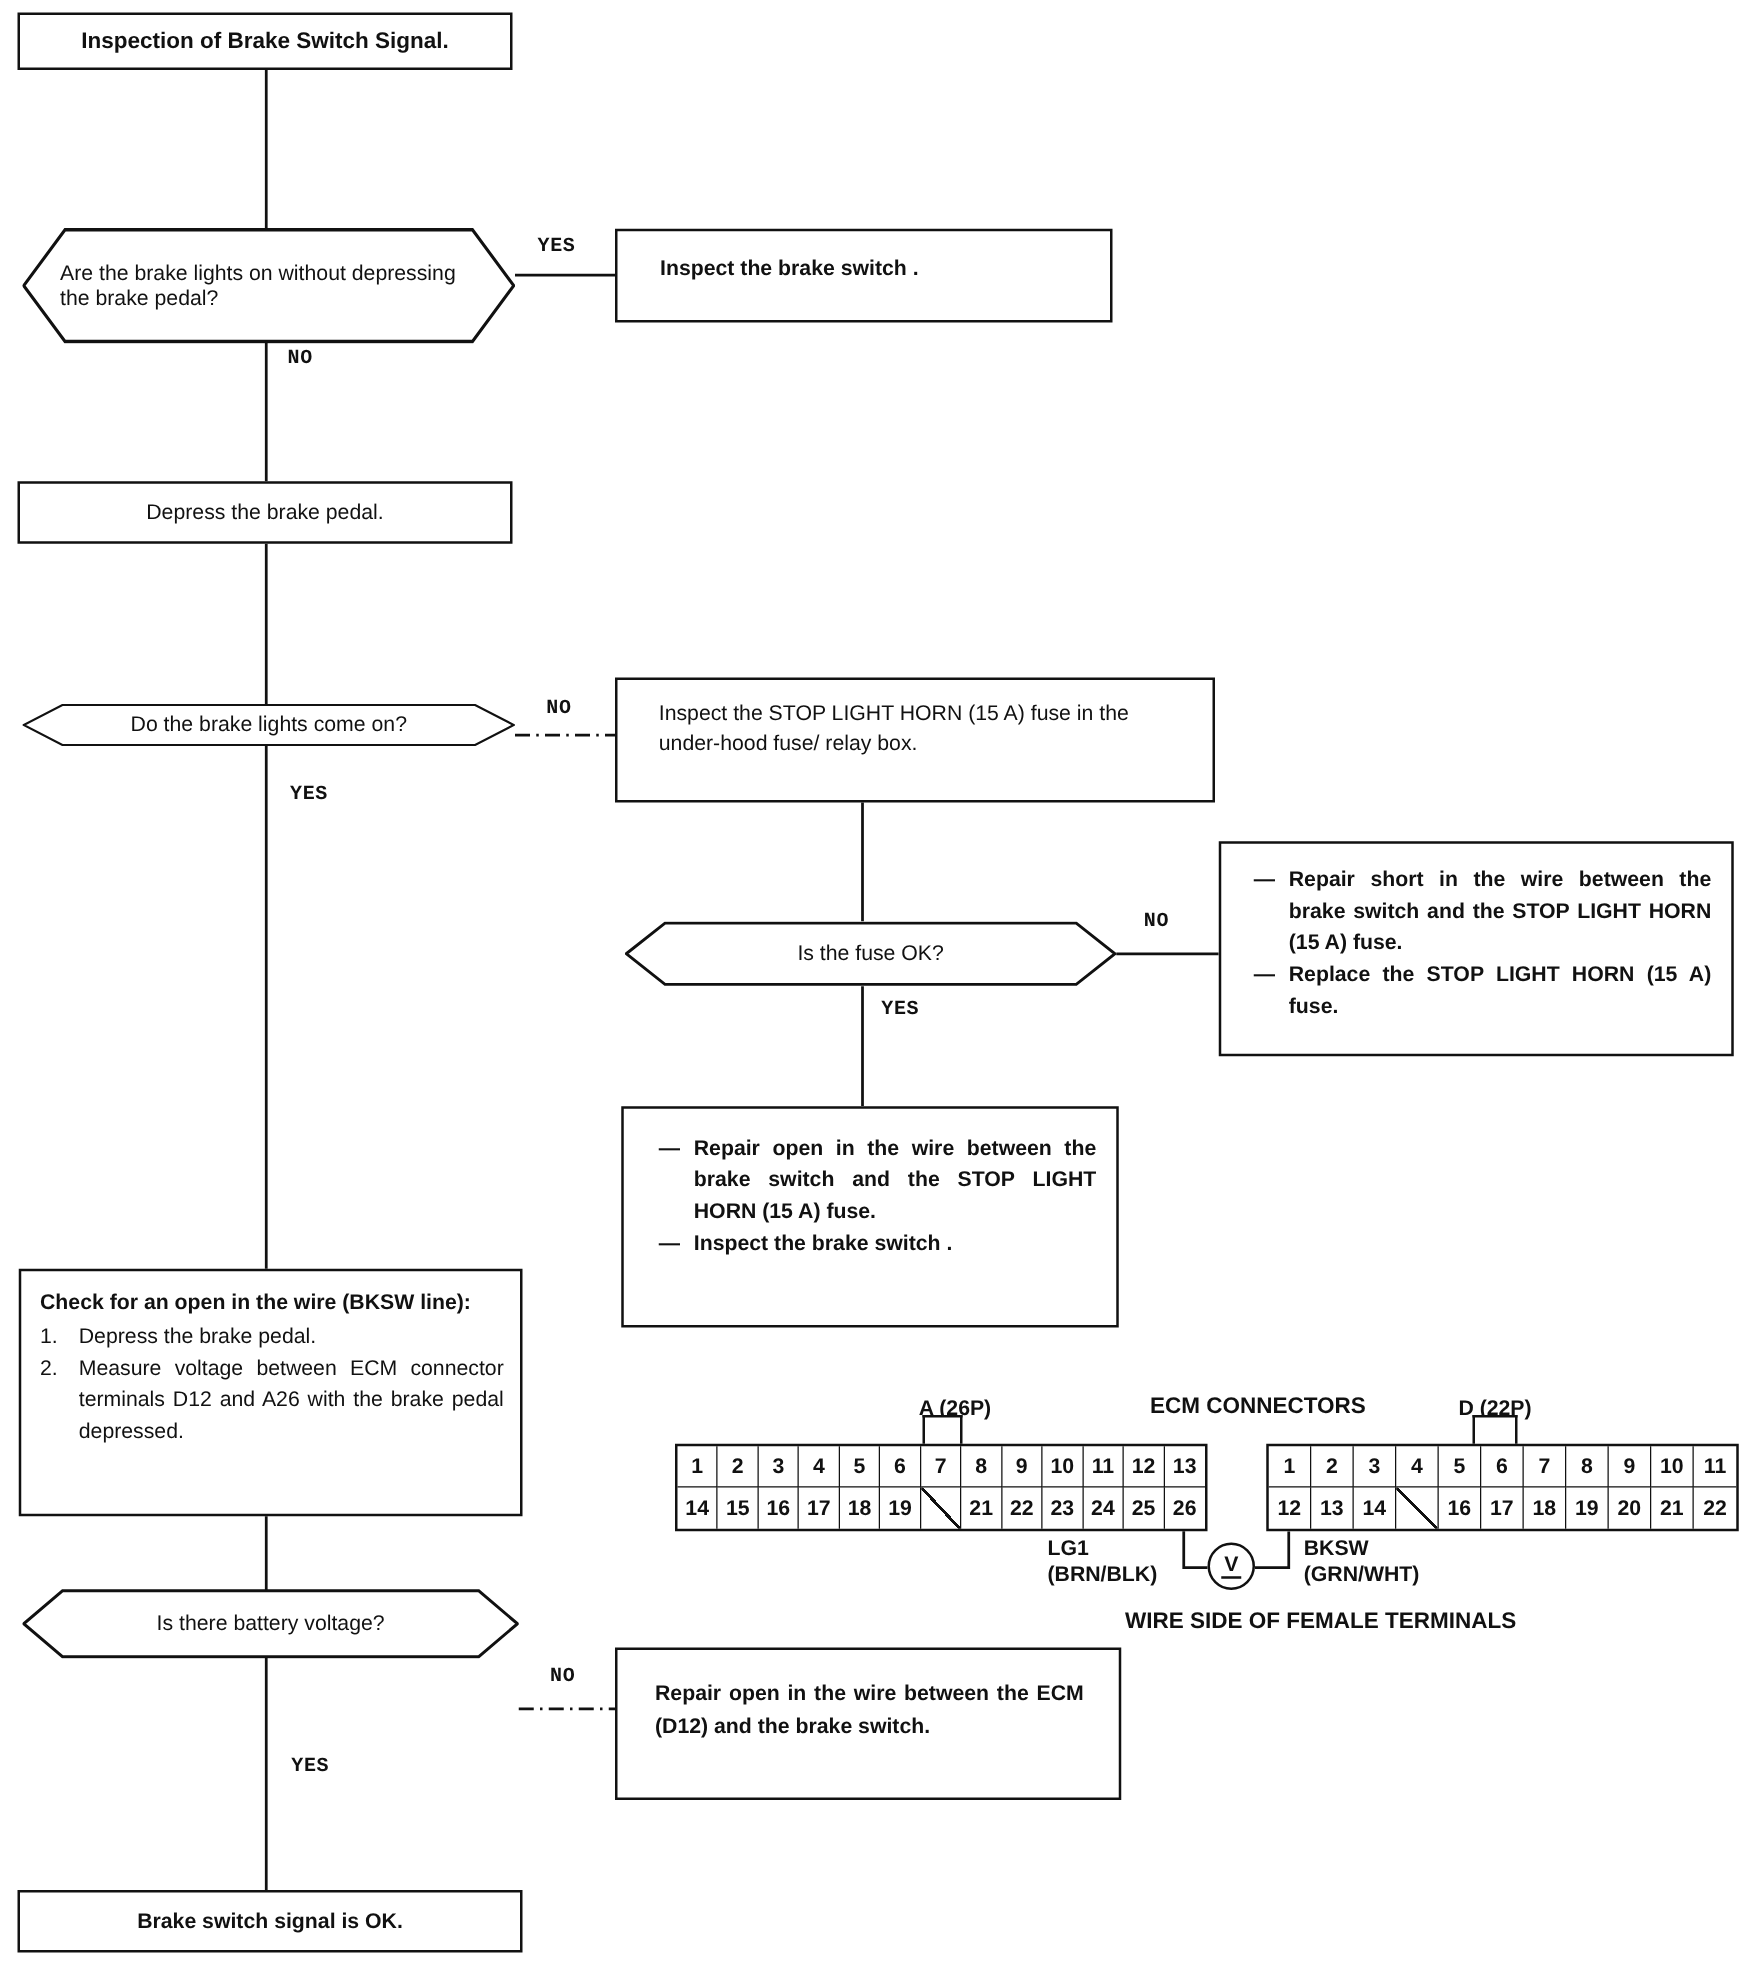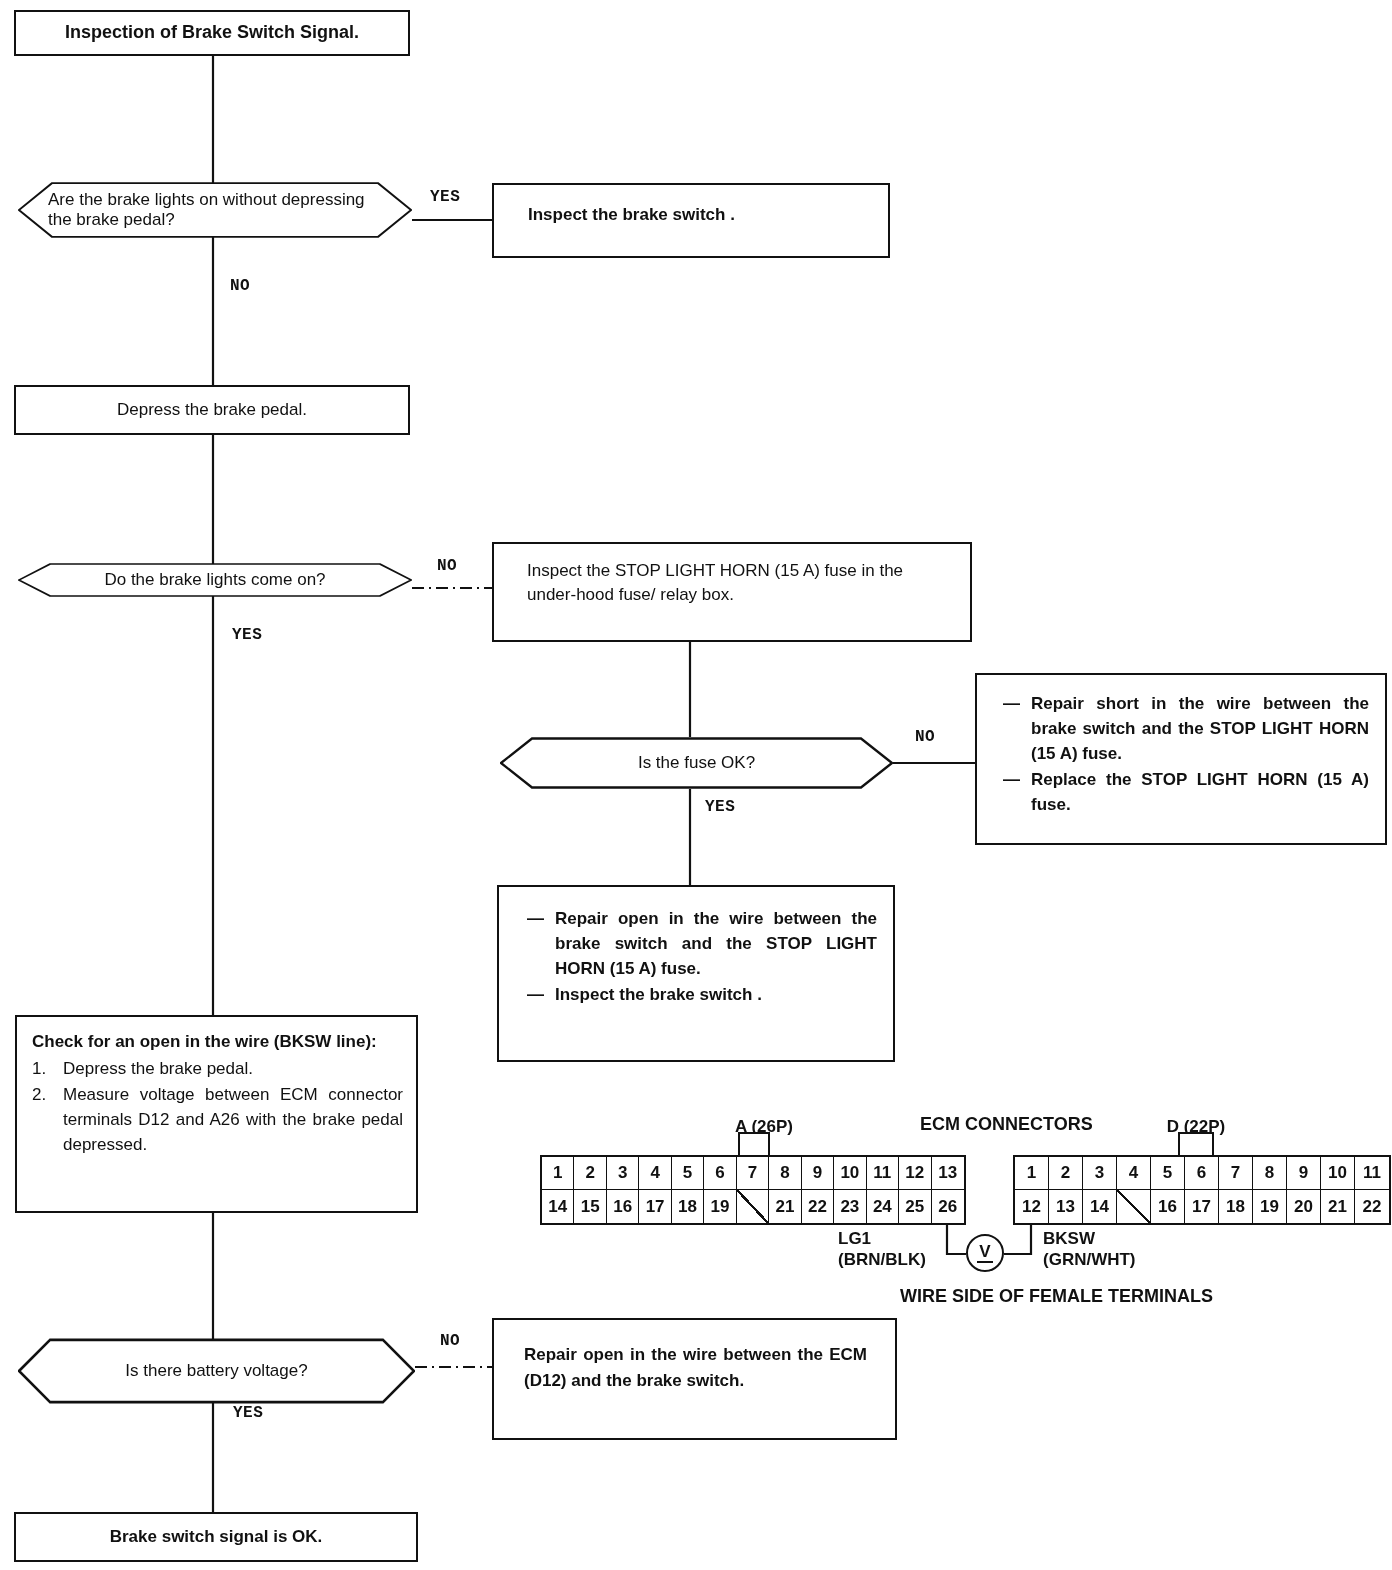--- a/index.html
+++ b/index.html
@@ -73,21 +73,21 @@
       <path d="M415 1367 H492" stroke-dasharray="12 5 2 5"></path>
       <path d="M947 1222 V1254 H966"></path>
       <path d="M1031 1225 V1254 H1004"></path>
     </g>
   </svg>
 
   <div class="box bold center" style="left:14px;top:10px;width:396px;height:46px;font-size:18px;">
     <span>Inspection of Brake Switch Signal.</span>
   </div>
 
-  <div class="hex" style="left:18px;top:182px;width:394px;height:56px">
+  <div class="hex" style="left:18px;top:182px;width:394px;height:93px">
     <svg viewBox="0 0 394 76" preserveAspectRatio="none">
       <polygon points="1,38 34,1.5 360,1.5 393,38 360,74.5 34,74.5"></polygon>
     </svg>
     <div class="hex-text left">Are the brake lights on without depressing the brake pedal?</div>
   </div>
   <div class="lbl" style="left:430px;top:188px;">YES</div>
   <div class="lbl" style="left:230px;top:277px;">NO</div>
 
   <div class="box bold" style="left:492px;top:183px;width:398px;height:75px;padding:18px 20px 0 34px;">
     <span>Inspect the brake switch .</span>
@@ -220,21 +220,21 @@
   <div class="wire-label" style="left:838px;top:1228px;">
     <div>LG1</div>
     <div>(BRN/BLK)</div>
   </div>
   <div class="wire-label" style="left:1043px;top:1228px;">
     <div>BKSW</div>
     <div>(GRN/WHT)</div>
   </div>
   <div class="heading" style="left:900px;top:1286px;">WIRE SIDE OF FEMALE TERMINALS</div>
 
-  <div class="hex" style="left:18px;top:1338px;width:397px;height:66px">
+  <div class="hex" style="left:18px;top:1271px;width:397px;height:56px">
     <svg viewBox="0 0 397 52" preserveAspectRatio="none">
       <polygon points="1,26 32,1.5 365,1.5 396,26 365,50.5 32,50.5"></polygon>
     </svg>
     <div class="hex-text">Is there battery voltage?</div>
   </div>
   <div class="lbl" style="left:440px;top:1332px;">NO</div>
   <div class="lbl" style="left:233px;top:1404px;">YES</div>
 
   <div class="box bold" style="left:492px;top:1318px;width:405px;height:122px;padding:22px 28px 0 30px;line-height:1.5;">
     <span style="display:block;text-align:justify;">Repair open in the wire between the ECM (D12) and the brake switch.</span>

